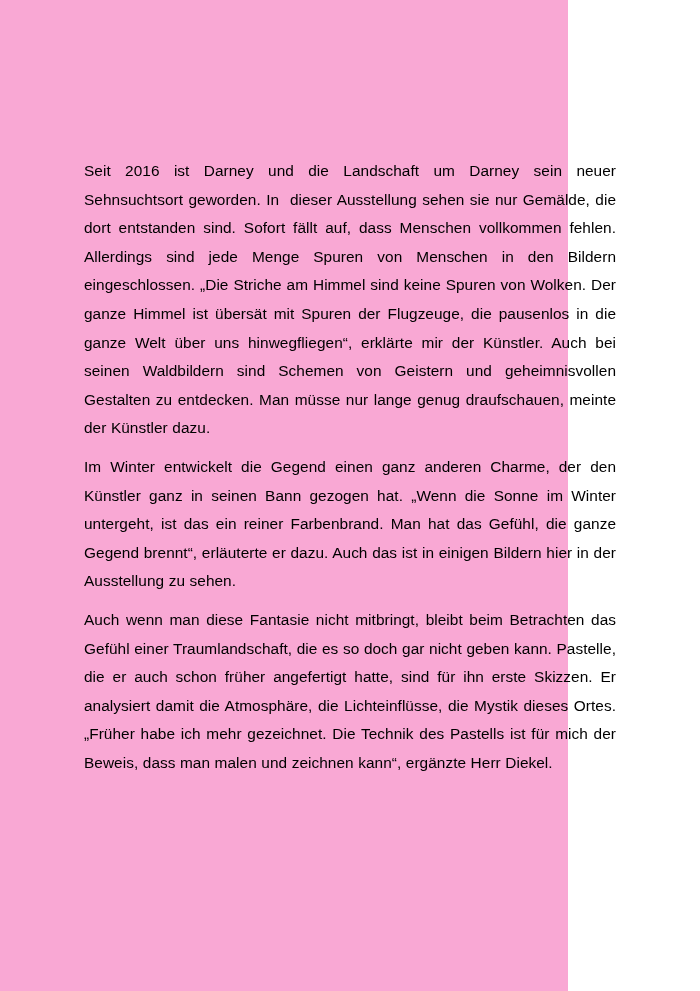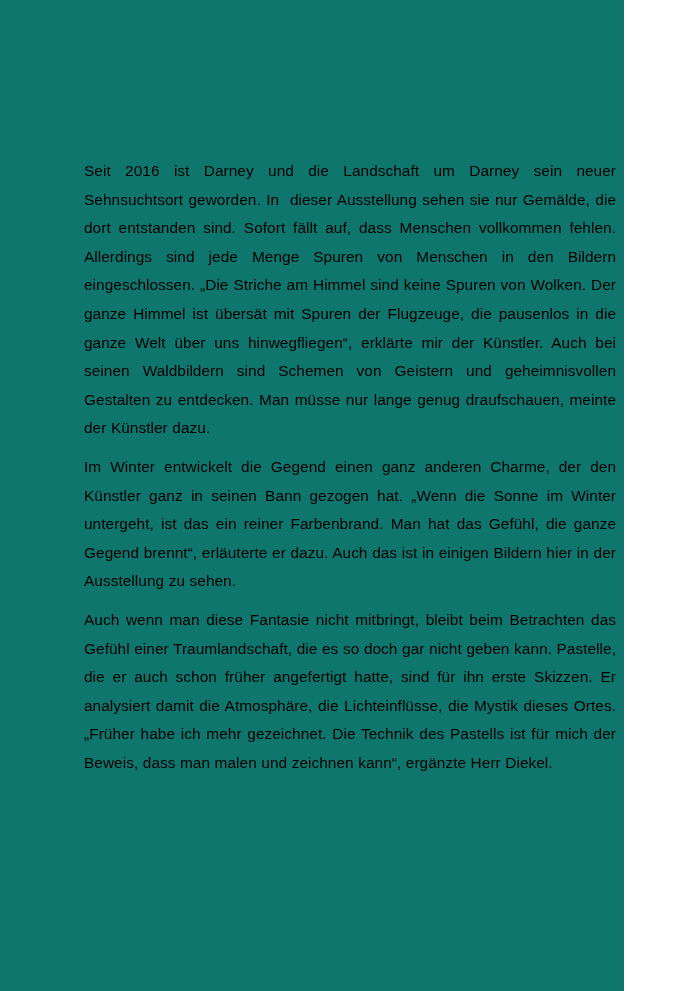--- a/index.html
+++ b/index.html
@@ -11,23 +11,23 @@
   body {
     width: 700px;
     height: 991px;
     overflow: hidden;
     font-family: "Liberation Sans", "DejaVu Sans", sans-serif;
     color: #000000;
     -webkit-font-smoothing: antialiased;
   }
   .page {
     position: relative;
-    width: 624px;
+    width: 568px;
     height: 991px;
-    background: #0f766e;
+    background: #f9a8d4;
     box-sizing: border-box;
     padding-left: 30px;
   }
   .text-column {
     position: absolute;
     left: 84px;
     top: 157px;
     width: 532px;
   }
   p.para {

